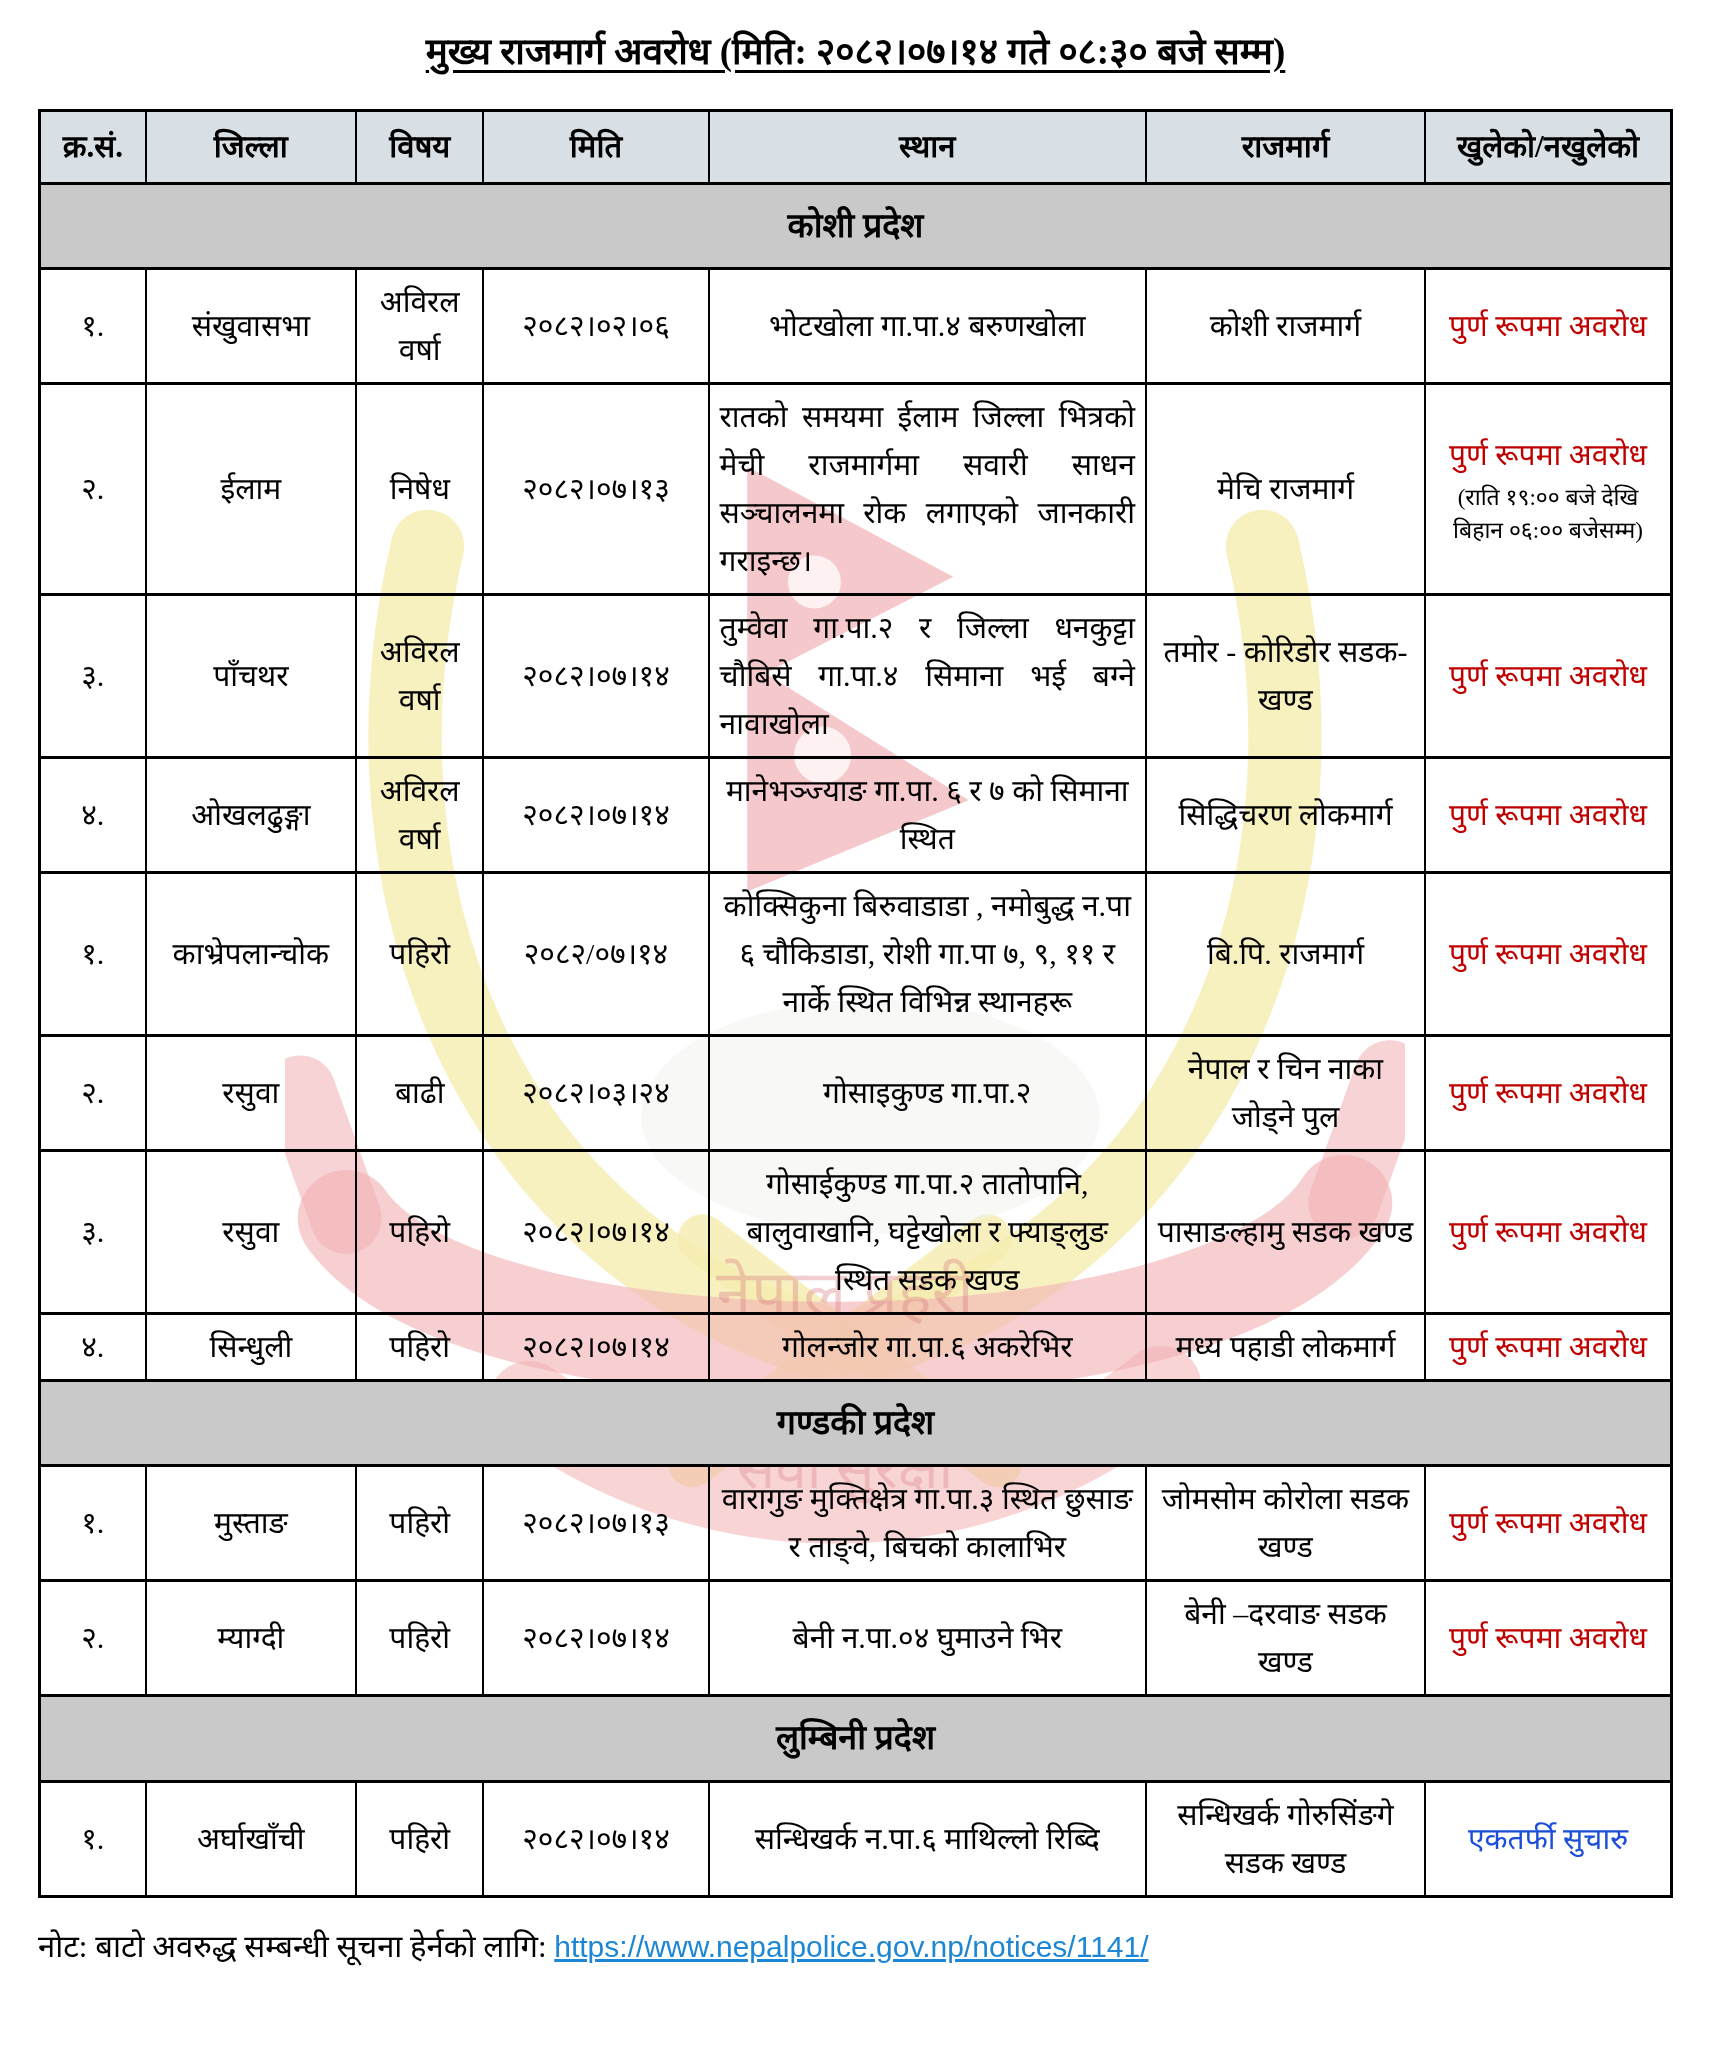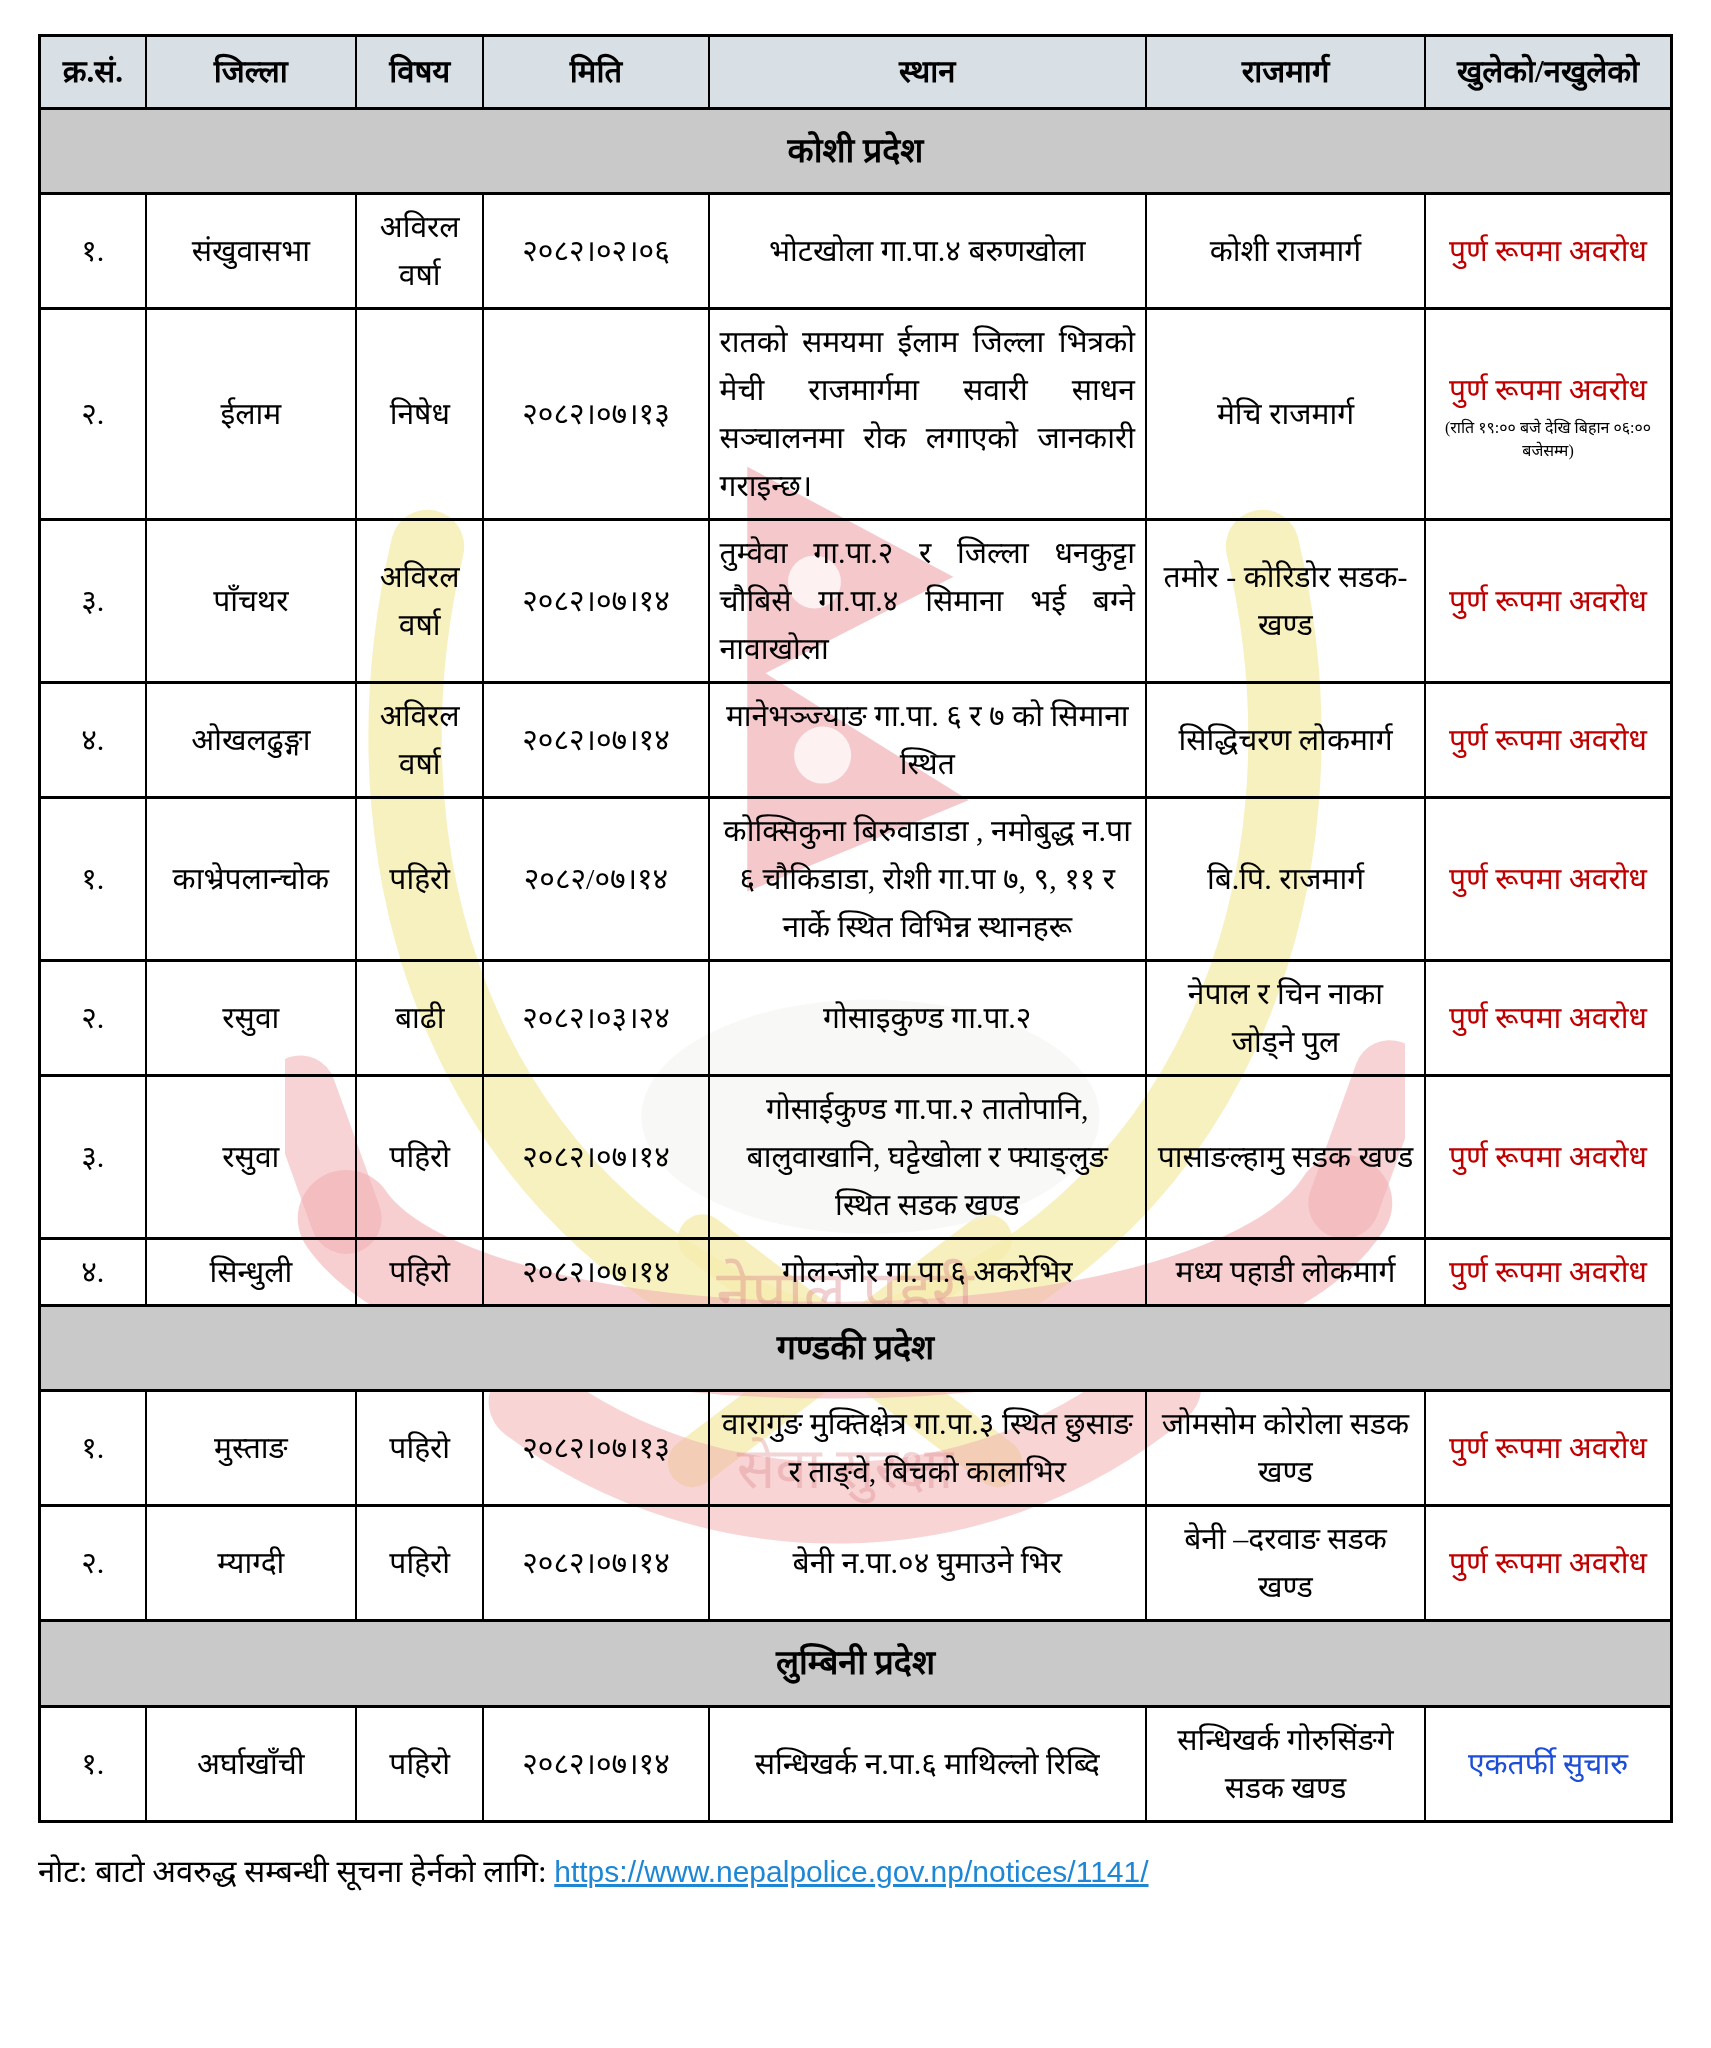--- a/index.html
+++ b/index.html
@@ -29,21 +29,21 @@
     border:2px solid var(--border-black);
     border-top-width:3px;border-bottom-width:3px;
     text-align:center;vertical-align:middle;
     padding:8px 10px;font-size:30px;line-height:1.6;
     word-wrap:break-word;
   }
   thead th{background:var(--header-bg);font-weight:bold;font-size:31px;padding:10px 6px;}
   tr.section-row td{background:var(--section-bg);font-weight:bold;font-size:34px;padding:14px;}
   td.place-justify{text-align:justify;text-align-last:left;}
   .status-main{display:block;}
-  .status-note{display:block;font-size:16px;color:#000;line-height:1.45;margin-top:2px;}
+  .status-note{display:block;font-size:23px;color:#000;line-height:1.45;margin-top:2px;}
   .footer{margin:26px 0 0 38px;font-size:31px;z-index:1;position:relative;}
   .footer a{color:var(--link-blue);text-decoration:underline;font-family:"Liberation Sans","DejaVu Sans",sans-serif;font-size:30px;}
   .watermark{
     position:absolute;left:285px;top:440px;width:1120px;height:1180px;
     z-index:0;opacity:.6;pointer-events:none;
   }
 </style>
 </head>
 <body>
 
@@ -63,20 +63,21 @@
     <circle cx="528" cy="305" r="28" fill="#ffffff" opacity="0.75"></circle>
 
     <path d="M60,760 C180,935 920,935 1040,745" fill="none" stroke="#E97B80" stroke-width="95" stroke-linecap="round" opacity="0.6"></path>
     <path d="M60,760 L15,635" stroke="#E97B80" stroke-width="70" stroke-linecap="round" opacity="0.55"></path>
     <path d="M1040,745 L1085,620" stroke="#E97B80" stroke-width="70" stroke-linecap="round" opacity="0.55"></path>
     <path d="M240,940 C420,1075 680,1075 860,925" fill="none" stroke="#E97B80" stroke-width="80" stroke-linecap="round" opacity="0.55"></path>
     <text x="550" y="855" text-anchor="middle" font-size="62" fill="#C23238" opacity="0.4">नेपाल प्रहरी</text>
     <text x="550" y="1025" text-anchor="middle" font-size="56" fill="#C23238" opacity="0.35">सेवा सुरक्षा</text>
   </svg>
 
+  <div class="title"><span>मुख्य राजमार्ग अवरोध (मिति: २०८२।०७।१४ गते ०८:३० बजे सम्म)</span></div>
 
   <div class="table-wrap">
     <table>
       <colgroup>
         <col style="width:6.5%">
           <col style="width:12.9%">
           <col style="width:7.8%">
         <col style="width:13.8%">
           <col style="width:26.8%">
           <col style="width:17.1%">

